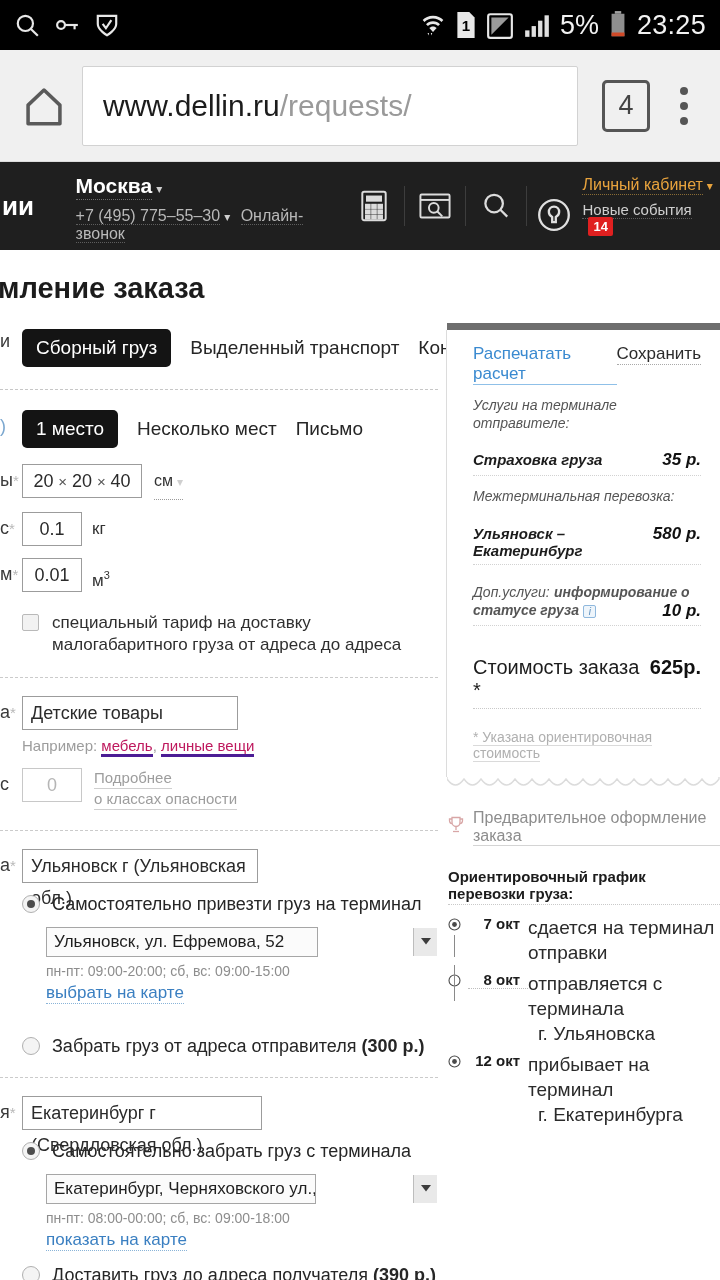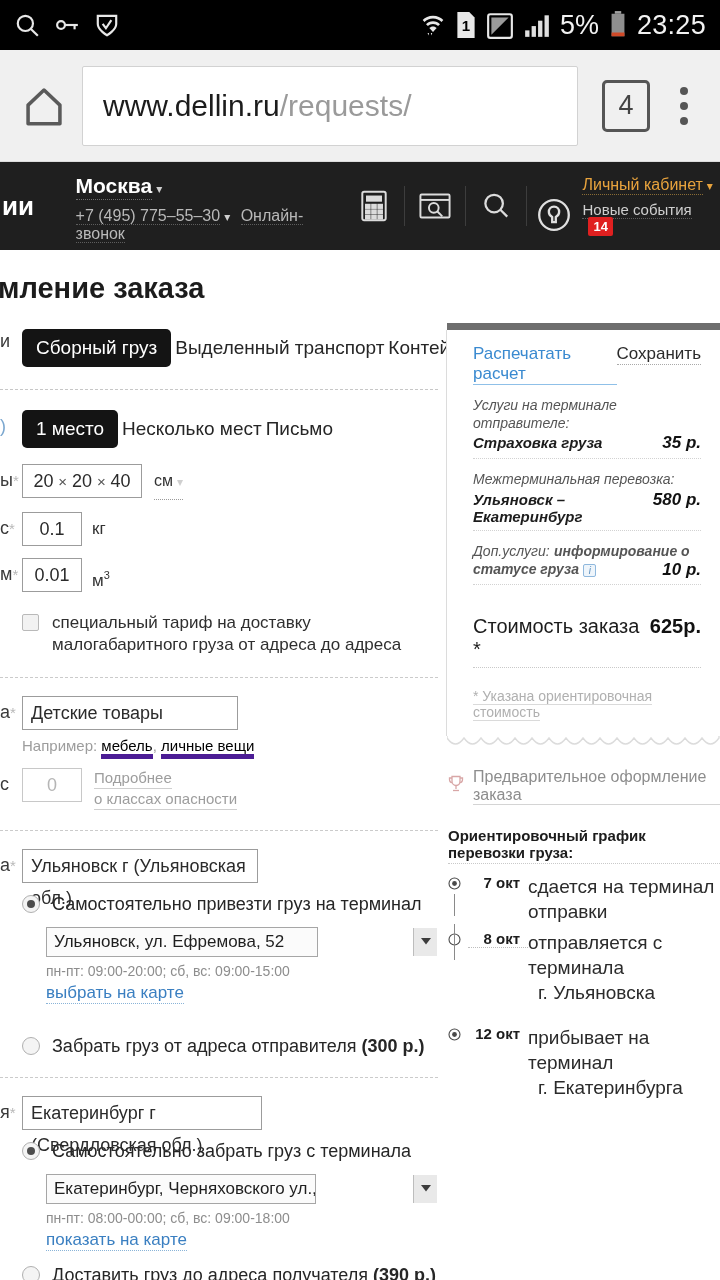--- a/index.html
+++ b/index.html
@@ -71,21 +71,21 @@
   
   .pagewrap { background: #fff; position: relative; height: 1030px; }
   .page-title { font-size: 29px; font-weight: 700; color: #1c1c1c;
      padding: 22px 0 0 0; margin-left: -2px; }
 
   .content { display: flex; padding-top: 18px; }
   .formcol { width: 438px; position: relative; }
   .sidecol { width: 282px; }
 
   
-  .tabrow { display: flex; align-items: center; gap: 4px; padding: 6px 0 0 22px; }
+  .tabrow { display: flex; align-items: center; gap: 19px; padding: 6px 0 0 22px; }
   .pill {
     background: #141414; color: #fff; font-size: 19px; font-weight: 400;
     padding: 8px 14px; border-radius: 5px; white-space: nowrap;
   }
   .tabtext { font-size: 19px; color: #262626; white-space: nowrap; }
   .dashdiv { border-top: 1px dashed #c7c7c7; margin: 22px 0 0 0; width: 100%; }
 
   .fieldrow { display: flex; align-items: flex-start; padding-left: 22px; }
   .labelcut { position: absolute; left: 0; font-size: 18px; color: #3a3a3a; }
   .star { color: #b8b8b8; font-size: 15px; }
@@ -106,21 +106,21 @@
      border-bottom: 1px dotted #9a9a9a; }
   .sup { font-size: 11px; vertical-align: super; }
 
   .checkline { display: flex; align-items: flex-start; padding-left: 22px; margin-top: 14px; }
   .cbox { width: 17px; height: 17px; border: 1px solid #b9b9b9; background: #f2f2f2;
      border-radius: 2px; margin-top: 2px; flex: none; }
   .checktext { font-size: 17px; color: #2f2f2f; line-height: 1.32; margin-left: 13px; }
 
   .inp-text { width: 216px; }
   .hint { font-size: 15px; color: #9d9d9d; margin-top: 7px; }
-  .hint a { color: #000000; text-decoration: none; border-bottom: 5px solid #4c1d95; }
+  .hint a { color: #be185d; text-decoration: none; border-bottom: 3px solid #4c1d95; }
   .dottedlink { color: #9d9d9d; font-size: 15px; line-height: 1.34;
      border-bottom: 1px solid #cfcfcf; display: inline-block; }
 
   .inp-city { width: 236px; }
   .inp-city.wide { width: 240px; }
   .radioline { display: flex; align-items: center; margin-top: 11px; padding-left: 22px; }
   .radio { width: 18px; height: 18px; border-radius: 50%; border: 1px solid #b0b0b0;
      background: #f4f4f4; flex: none; position: relative; }
   .radio.on::after { content:''; position:absolute; left:4px; top:4px; width:8px; height:8px;
      border-radius:50%; background:#4d4d4d; }
@@ -146,21 +146,21 @@
   
   .calcpanel { position: relative; margin-left: 8px; width: 276px; }
   .calc-topbar { height: 7px; background: #6e6e6e; margin: 0 1px; }
   .calc-body { background: #fff; border: 1px solid #dcdcdc; border-top: none;
      border-bottom: none; padding: 14px 20px 16px 26px; }
   .calc-links { display: flex; justify-content: space-between; align-items: baseline; }
   .calc-print { font-size: 17px; color: #3a8ad0; border-bottom: 1px solid #8fc0e8; }
   .calc-save { font-size: 17px; color: #2b2b2b; border-bottom: 1px dotted #a9a9a9; }
   .calc-item { margin-top: 11px; padding-bottom: 5px; border-bottom: 1px dotted #d2d2d2; font-style: italic; }
   .ci-cap { font-size: 14px; color: #555; line-height: 1.3; }
-  .ci-row { display: flex; justify-content: space-between; align-items: baseline; margin-top: 1px; }
+  .ci-row { display: flex; justify-content: space-between; align-items: baseline; margin-top: 18px; }
   .ci-name { font-size: 15px; font-weight: 700; color: #1c1c1c; }
   .ci-price { font-size: 17px; font-weight: 700; color: #111; white-space: nowrap; }
   .ci-inline { font-size: 14px; color: #555; line-height: 1.32; }
   .iicon { display:inline-block; width: 13px; height: 13px; border: 1px solid #8fb8dd;
      color:#5d8fbd; font-size: 10px; line-height: 11px; text-align:center;
      border-radius:2px; background:#eef5fb; vertical-align: 0px; }
   .calc-total { display: flex; justify-content: space-between; align-items: baseline;
      margin-top: 24px; padding-bottom: 6px; border-bottom: 1px dotted #c9c9c9; }
   .ct-label { font-size: 20px; color: #1c1c1c; }
   .ct-val { font-size: 26px; font-weight: 700; color: #111; }
@@ -564,21 +564,21 @@
                 <circle cx="6.5" cy="6.5" r="5.5" fill="#fff" stroke="#4a4a4a" stroke-width="1.1"></circle>
               </svg>
           </span>
           <span class="sched-date dotted">8 окт</span>
           <span class="sched-txt">
             <span>отправляется с терминала</span>
             <span class="ind">г. Ульяновска</span>
           </span>
         </div>
 
-        <div class="sched-row" style="margin-top:20px">
+        <div class="sched-row" style="margin-top:6px">
           <span class="sched-mark">
             <svg width="13" height="13" viewBox="0 0 13 13">
                 <circle cx="6.5" cy="6.5" r="5.5" fill="none" stroke="#4a4a4a" stroke-width="1.1"></circle>
               <circle cx="6.5" cy="6.5" r="2.4" fill="#4a4a4a"></circle>
               </svg>
           </span>
           <span class="sched-date">12 окт</span>
           <span class="sched-txt">
             <span>прибывает на терминал</span>
             <span class="ind">г. Екатеринбурга</span>

